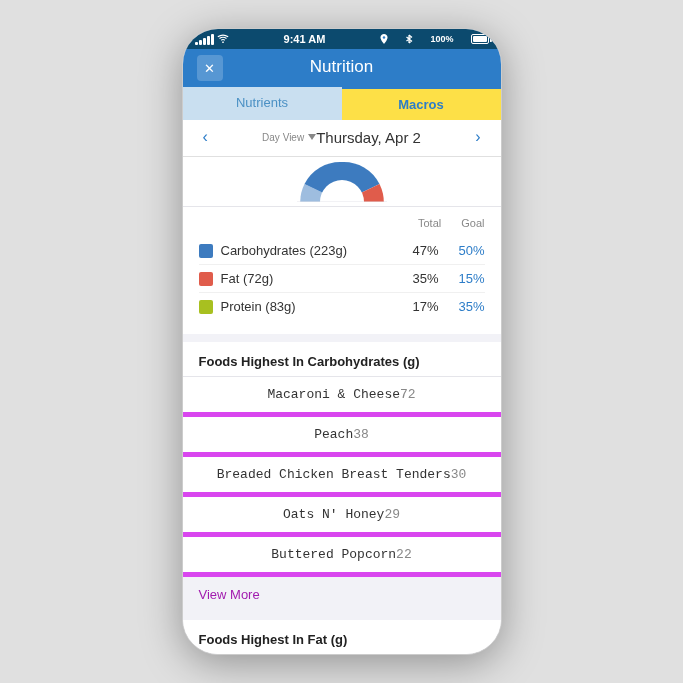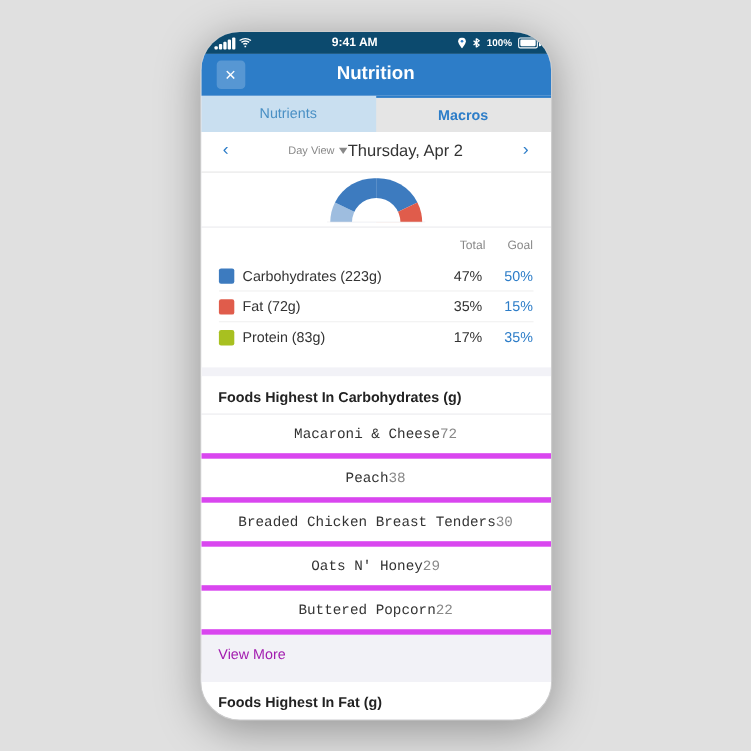--- a/index.html
+++ b/index.html
@@ -26,21 +26,21 @@
       height: 20px;
       display: flex;
       align-items: center;
       justify-content: space-between;
       padding: 0 12px;
       font-size: 10px;
       font-weight: 600;
     }
     .status-left { display: flex; align-items: center; gap: 3px; }
     .status-center { font-size: 11px; font-weight: 600; }
-    .status-right { display: flex; align-items: center; gap: 5px; font-size: 9px; }
+    .status-right { display: flex; align-items: center; gap: 17px; font-size: 9px; }
     .battery-icon {
       width: 18px; height: 10px; border: 1.5px solid #fff;
       border-radius: 2px; position: relative; display: inline-block;
     }
     .battery-icon::after {
       content: ''; position: absolute;
       right: -4px; top: 2px;
       width: 2px; height: 5px;
       background: #fff; border-radius: 0 1px 1px 0;
     }
@@ -52,21 +52,21 @@
     
     .header {
       background: #2d7dc8;
       color: #fff;
       padding: 8px 16px 10px;
       display: flex;
       align-items: center;
       justify-content: center;
       position: relative;
     }
-    .header-title { font-size: 17px; font-weight: 700; color: #fff; }
+    .header-title { font-size: 17px; font-weight: 400; color: #fff; }
     .header-close {
       position: absolute; left: 14px; top: 50%; transform: translateY(-50%);
       background: rgba(255,255,255,0.2);
       border: none; color: #fff;
       width: 26px; height: 26px; border-radius: 4px;
       font-size: 13px; cursor: pointer;
       display: flex; align-items: center; justify-content: center;
     }
     
     .tabs {
@@ -74,21 +74,21 @@
       display: flex;
     }
     .tab {
       flex: 1; padding: 8px 0;
       text-align: center;
       font-size: 13px;
       cursor: pointer;
       color: #4a90c4;
     }
     .tab.active {
-      background: #e5e5e5;
+      background: #fde047;
       color: #2d7dc8;
       font-weight: 600;
       border-top: 2px solid #2d7dc8;
     }
     
     .day-nav {
       background: #fff;
       display: flex;
       align-items: center;
       justify-content: space-between;

